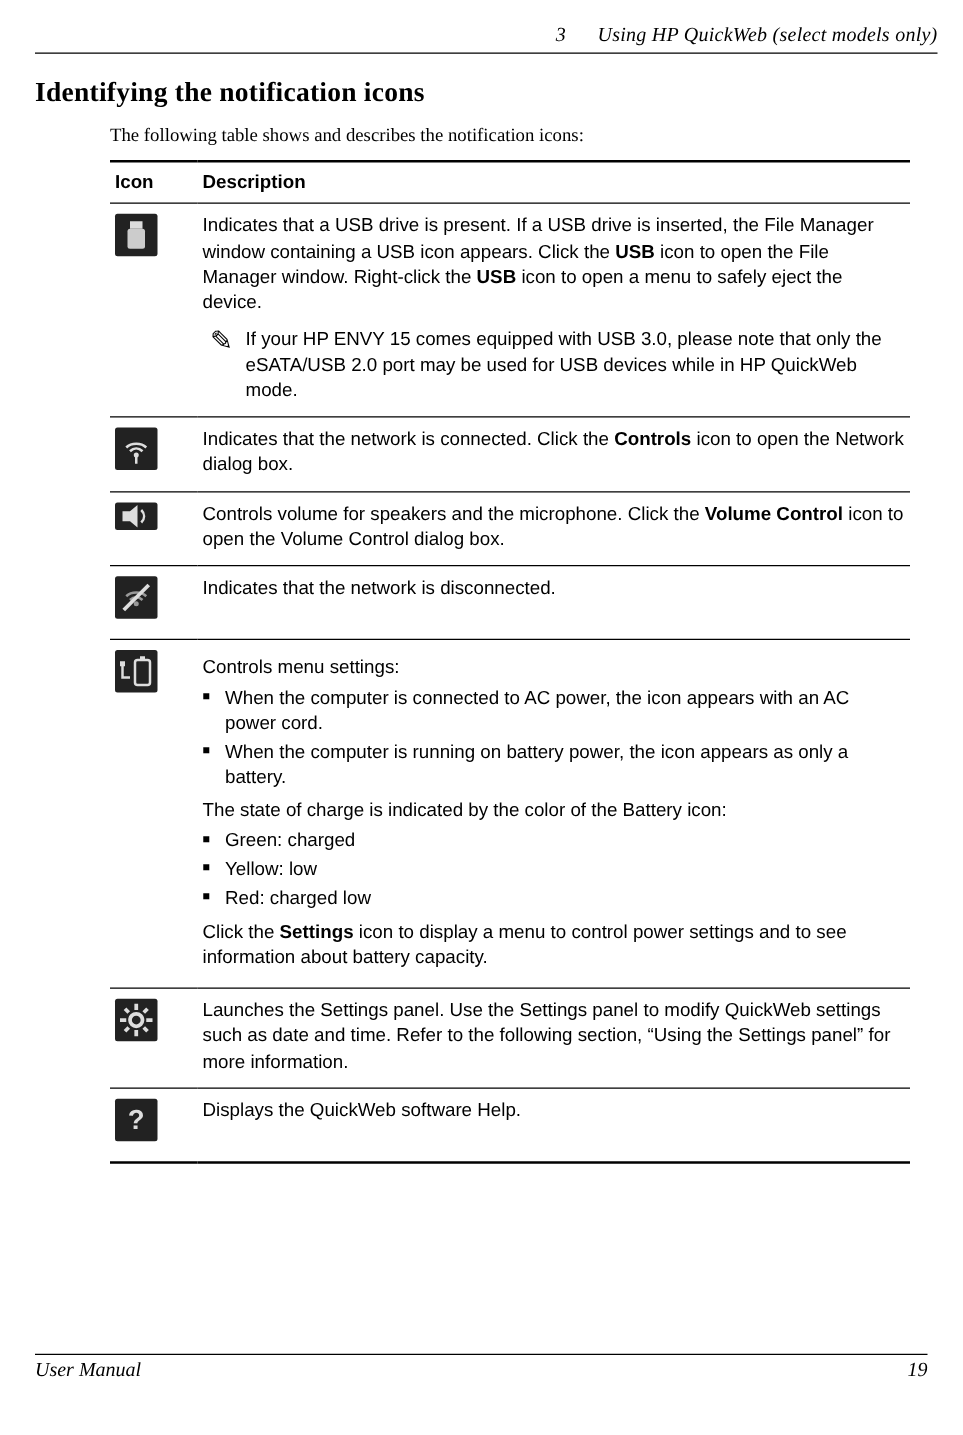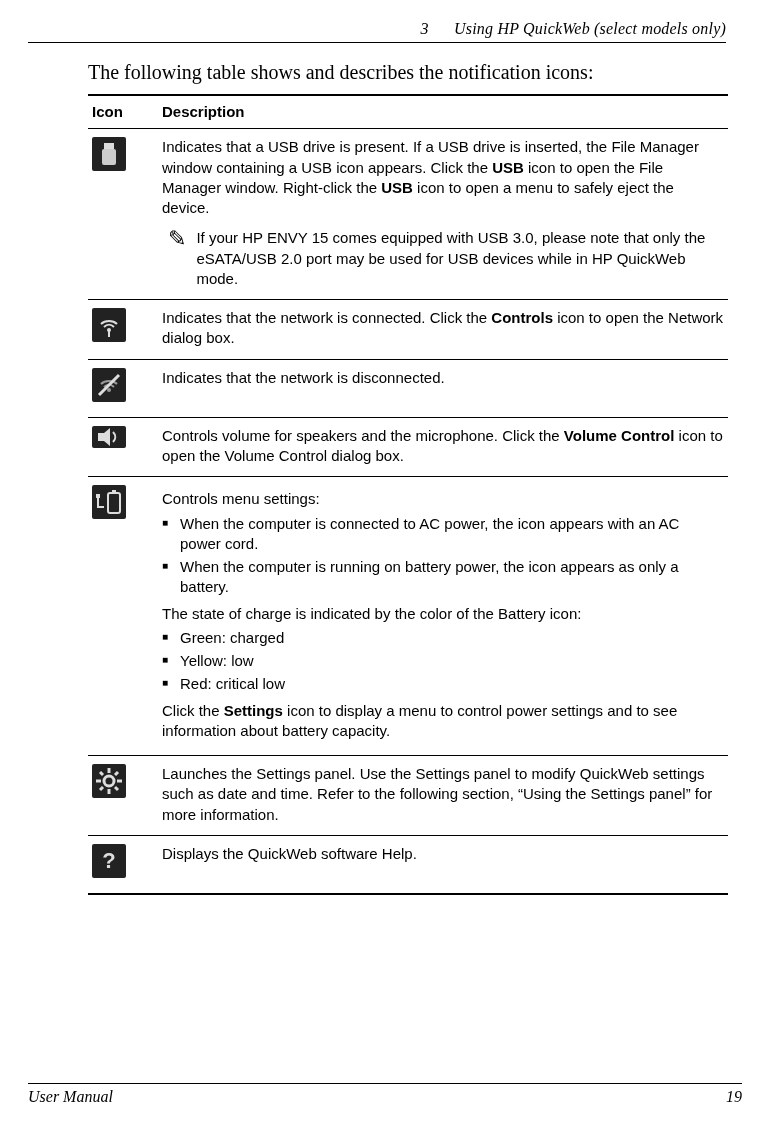--- a/index.html
+++ b/index.html
@@ -6,21 +6,21 @@
   html, body { margin: 0; padding: 0; }
   body {
     width: 770px;
     height: 1148px;
     background: #fff;
     font-family: Arial, Helvetica, sans-serif;
     color: #000;
     position: relative;
   }
   .page {
-    padding: 20px 44px 0 28px;
+    padding: 20px 20px 0 28px;
   }
   .running-head {
     font-style: italic;
     font-family: Georgia, "Times New Roman", serif;
     text-align: right;
     font-size: 16px;
     margin-bottom: 4px;
     letter-spacing: 0.2px;
   }
   .running-head-rule {
@@ -30,21 +30,21 @@
   }
   h1.section-title {
     font-family: Georgia, "Times New Roman", serif;
     font-weight: bold;
     font-size: 22px;
     margin: 0 0 14px 0;
     letter-spacing: 0.2px;
   }
   .intro {
     font-family: "Times New Roman", Times, serif;
-    font-size: 20px;
+    font-size: 15px;
     margin: 0 0 10px 60px;
   }
   table.icon-table {
     border-collapse: collapse;
     width: 640px;
     margin-left: 60px;
     font-size: 15px;
     line-height: 1.35;
   }
   table.icon-table thead tr {
@@ -136,20 +136,21 @@
 
 <div class="page">
 
   <div class="running-head">
     <span>3</span>
     &nbsp;&nbsp;&nbsp;&nbsp;
     <span>Using HP QuickWeb (select models only)</span>
   </div>
   <hr class="running-head-rule">
 
+  <h1 class="section-title">Identifying the notification icons</h1>
 
   <p class="intro">The following table shows and describes the notification icons:</p>
 
   <table class="icon-table">
     <thead>
       <tr>
         <th class="col-icon">Icon</th>
         <th>Description</th>
       </tr>
     </thead>
@@ -184,44 +185,44 @@
               </svg>
           </span>
         </td>
         <td>
           <span>Indicates that the network is connected. Click the </span><span class="b">Controls</span><span> icon to open the Network dialog box.</span>
         </td>
       </tr>
 
       <tr>
         <td class="icon-cell">
+          <span class="icon-box" style="height:22px">
+            <svg viewBox="0 0 34 22">
+                <polygon points="6,7 12,7 18,2 18,20 12,15 6,15" fill="#ddd"></polygon>
+                <path d="M21 6 C24 9,24 13,21 16" stroke="#ddd" stroke-width="2" fill="none"></path>
+              </svg>
+          </span>
+        </td>
+        <td>
+          <span>Controls volume for speakers and the microphone. Click the </span><span class="b">Volume Control</span><span> icon to open the Volume Control dialog box.</span>
+        </td>
+      </tr>
+
+      <tr>
+        <td class="icon-cell">
           <span class="icon-box">
             <svg viewBox="0 0 34 34">
                 <circle cx="17" cy="22" r="2" fill="#999"></circle>
                 <path d="M9 16 C13 12,21 12,25 16" stroke="#999" stroke-width="2" fill="none"></path>
                 <path d="M12 19 C15 16,19 16,22 19" stroke="#999" stroke-width="2" fill="none"></path>
                 <line x1="7" y1="27" x2="27" y2="7" stroke="#ddd" stroke-width="3"></line>
               </svg>
           </span>
         </td>
         <td>Indicates that the network is disconnected.</td>
-      </tr>
-
-      <tr>
-        <td class="icon-cell">
-          <span class="icon-box" style="height:22px">
-            <svg viewBox="0 0 34 22">
-                <polygon points="6,7 12,7 18,2 18,20 12,15 6,15" fill="#ddd"></polygon>
-                <path d="M21 6 C24 9,24 13,21 16" stroke="#ddd" stroke-width="2" fill="none"></path>
-              </svg>
-          </span>
-        </td>
-        <td>
-          <span>Controls volume for speakers and the microphone. Click the </span><span class="b">Volume Control</span><span> icon to open the Volume Control dialog box.</span>
-        </td>
       </tr>
 
       <tr>
         <td class="icon-cell">
           <span class="icon-box">
             <svg viewBox="0 0 34 34">
                 <rect x="16" y="8" width="12" height="20" rx="2" fill="none" stroke="#ddd" stroke-width="2"></rect>
                 <rect x="20" y="5" width="4" height="3" fill="#ddd"></rect>
                 <path d="M6 12 L6 22 L12 22" stroke="#ddd" stroke-width="2" fill="none"></path>
                 <rect x="4" y="9" width="4" height="4" fill="#ddd"></rect>
@@ -231,21 +232,21 @@
         <td>
           <div class="para">Controls menu settings:</div>
           <ul class="square">
             <li>When the computer is connected to AC power, the icon appears with an AC power cord.</li>
             <li>When the computer is running on battery power, the icon appears as only a battery.</li>
           </ul>
           <div class="para">The state of charge is indicated by the color of the Battery icon:</div>
           <ul class="square">
             <li>Green: charged</li>
             <li>Yellow: low</li>
-            <li>Red: critical low</li>
+            <li>Red: charged low</li>
           </ul>
           <div class="para">
             <span>Click the </span><span class="b">Settings</span><span> icon to display a menu to control power settings and to see information about battery capacity.</span>
           </div>
         </td>
       </tr>
 
       <tr>
         <td class="icon-cell">
           <span class="icon-box">

